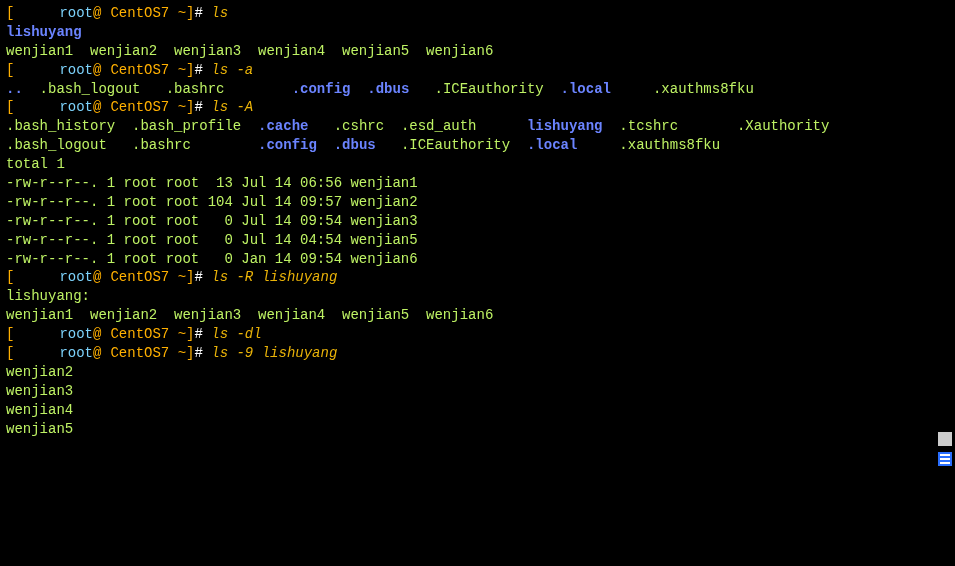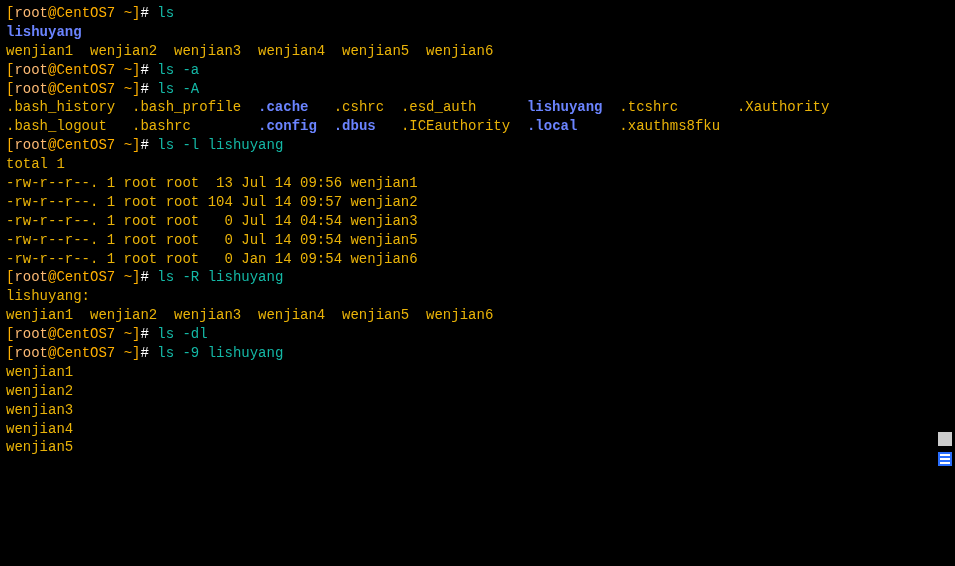--- a/index.html
+++ b/index.html
@@ -10,27 +10,27 @@
       font-size: 14px;
       line-height: 1.35;
       padding: 4px 6px;
       width: 955px;
       height: 566px;
       overflow: hidden;
       position: relative;
     }
     .line { white-space: pre; }
     .prompt-bracket { color: #ffb000; }
-    .prompt-user { color: #fdba74; }
-    .prompt-host { color: #ffb000; }
+    .prompt-user { color: #7dd3fc; margin-left: 45px; }
+    .prompt-host { color: #ffb000; margin-left: 9px; }
     .prompt-tilde { color: #ffb000; }
     .prompt-hash { color: #fff; }
-    .cmd { color: #14b8a6; }
+    .cmd { color: #eab308; font-style: italic; }
     .dir { color: #6b84ff; font-weight: bold; }
-    .plain { color: #eab308; }
+    .plain { color: #bef264; }
     .scrollbar {
       position: absolute;
       right: 3px;
       top: 432px;
       width: 14px;
     }
     .scroll-thumb {
       background: #ccc;
       width: 14px;
       height: 14px;
@@ -59,47 +59,46 @@
   <div class="line"><span class="prompt-bracket">[</span><span class="prompt-user">root</span><span class="prompt-bracket">@</span><span class="prompt-host">CentOS7</span><span class="prompt-tilde"> ~</span><span class="prompt-bracket">]</span><span class="prompt-hash"># </span><span class="cmd">ls</span></div>
 
   <div class="line"><span class="dir">lishuyang</span></div>
 
 
   <div class="line plain">wenjian1  wenjian2  wenjian3  wenjian4  wenjian5  wenjian6</div>
 
   <div class="line"><span class="prompt-bracket">[</span><span class="prompt-user">root</span><span class="prompt-bracket">@</span><span class="prompt-host">CentOS7</span><span class="prompt-tilde"> ~</span><span class="prompt-bracket">]</span><span class="prompt-hash"># </span><span class="cmd">ls -a</span></div>
 
 
+  <div class="line"><span class="dir">..</span><span class="plain">  .bash_logout   .bashrc        </span><span class="dir">.config</span><span class="plain">  </span><span class="dir">.dbus</span><span class="plain">   .ICEauthority  </span><span class="dir">.local</span><span class="plain">     .xauthms8fku</span></div>
 
   <div class="line"><span class="prompt-bracket">[</span><span class="prompt-user">root</span><span class="prompt-bracket">@</span><span class="prompt-host">CentOS7</span><span class="prompt-tilde"> ~</span><span class="prompt-bracket">]</span><span class="prompt-hash"># </span><span class="cmd">ls -A</span></div>
 
   <div class="line"><span class="plain">.bash_history  .bash_profile  </span><span class="dir">.cache</span><span class="plain">   .cshrc  .esd_auth      </span><span class="dir">lishuyang</span><span class="plain">  .tcshrc       .Xauthority</span></div>
 
   <div class="line"><span class="plain">.bash_logout   .bashrc        </span><span class="dir">.config</span><span class="plain">  </span><span class="dir">.dbus</span><span class="plain">   .ICEauthority  </span><span class="dir">.local</span><span class="plain">     .xauthms8fku</span></div>
 
-  <div class="line"><span class="prompt-bracket">[</span><span class="prompt-user">root</span><span class="prompt-bracket">@</span><span class="prompt-host">CentOS7</span><span class="prompt-tilde"> ~</span><span class="prompt-bracket">]</span><span class="prompt-hash"># </span><span class="cmd">ls -l lishuyang</span></div>
 
   <div class="line plain">total 1</div>
-  <div class="line plain">-rw-r--r--. 1 root root  13 Jul 14 09:56 wenjian1</div>
+  <div class="line plain">-rw-r--r--. 1 root root  13 Jul 14 06:56 wenjian1</div>
   <div class="line plain">-rw-r--r--. 1 root root 104 Jul 14 09:57 wenjian2</div>
-  <div class="line plain">-rw-r--r--. 1 root root   0 Jul 14 04:54 wenjian3</div>
-  <div class="line plain">-rw-r--r--. 1 root root   0 Jul 14 09:54 wenjian5</div>
+  <div class="line plain">-rw-r--r--. 1 root root   0 Jul 14 09:54 wenjian3</div>
+  <div class="line plain">-rw-r--r--. 1 root root   0 Jul 14 04:54 wenjian5</div>
   <div class="line plain">-rw-r--r--. 1 root root   0 Jan 14 09:54 wenjian6</div>
 
   <div class="line"><span class="prompt-bracket">[</span><span class="prompt-user">root</span><span class="prompt-bracket">@</span><span class="prompt-host">CentOS7</span><span class="prompt-tilde"> ~</span><span class="prompt-bracket">]</span><span class="prompt-hash"># </span><span class="cmd">ls -R lishuyang</span></div>
 
   <div class="line plain">lishuyang:</div>
   <div class="line plain">wenjian1  wenjian2  wenjian3  wenjian4  wenjian5  wenjian6</div>
 
   <div class="line"><span class="prompt-bracket">[</span><span class="prompt-user">root</span><span class="prompt-bracket">@</span><span class="prompt-host">CentOS7</span><span class="prompt-tilde"> ~</span><span class="prompt-bracket">]</span><span class="prompt-hash"># </span><span class="cmd">ls -dl</span></div>
 
 
   <div class="line"><span class="prompt-bracket">[</span><span class="prompt-user">root</span><span class="prompt-bracket">@</span><span class="prompt-host">CentOS7</span><span class="prompt-tilde"> ~</span><span class="prompt-bracket">]</span><span class="prompt-hash"># </span><span class="cmd">ls -9 lishuyang</span></div>
 
-  <div class="line plain">wenjian1</div>
   <div class="line plain">wenjian2</div>
   <div class="line plain">wenjian3</div>
   <div class="line plain">wenjian4</div>
   <div class="line plain">wenjian5</div>
 </div>
 
 <div class="scrollbar">
   <div class="scroll-thumb"></div>
   <div class="scroll-menu">
     <div class="scroll-menu-line"></div>

